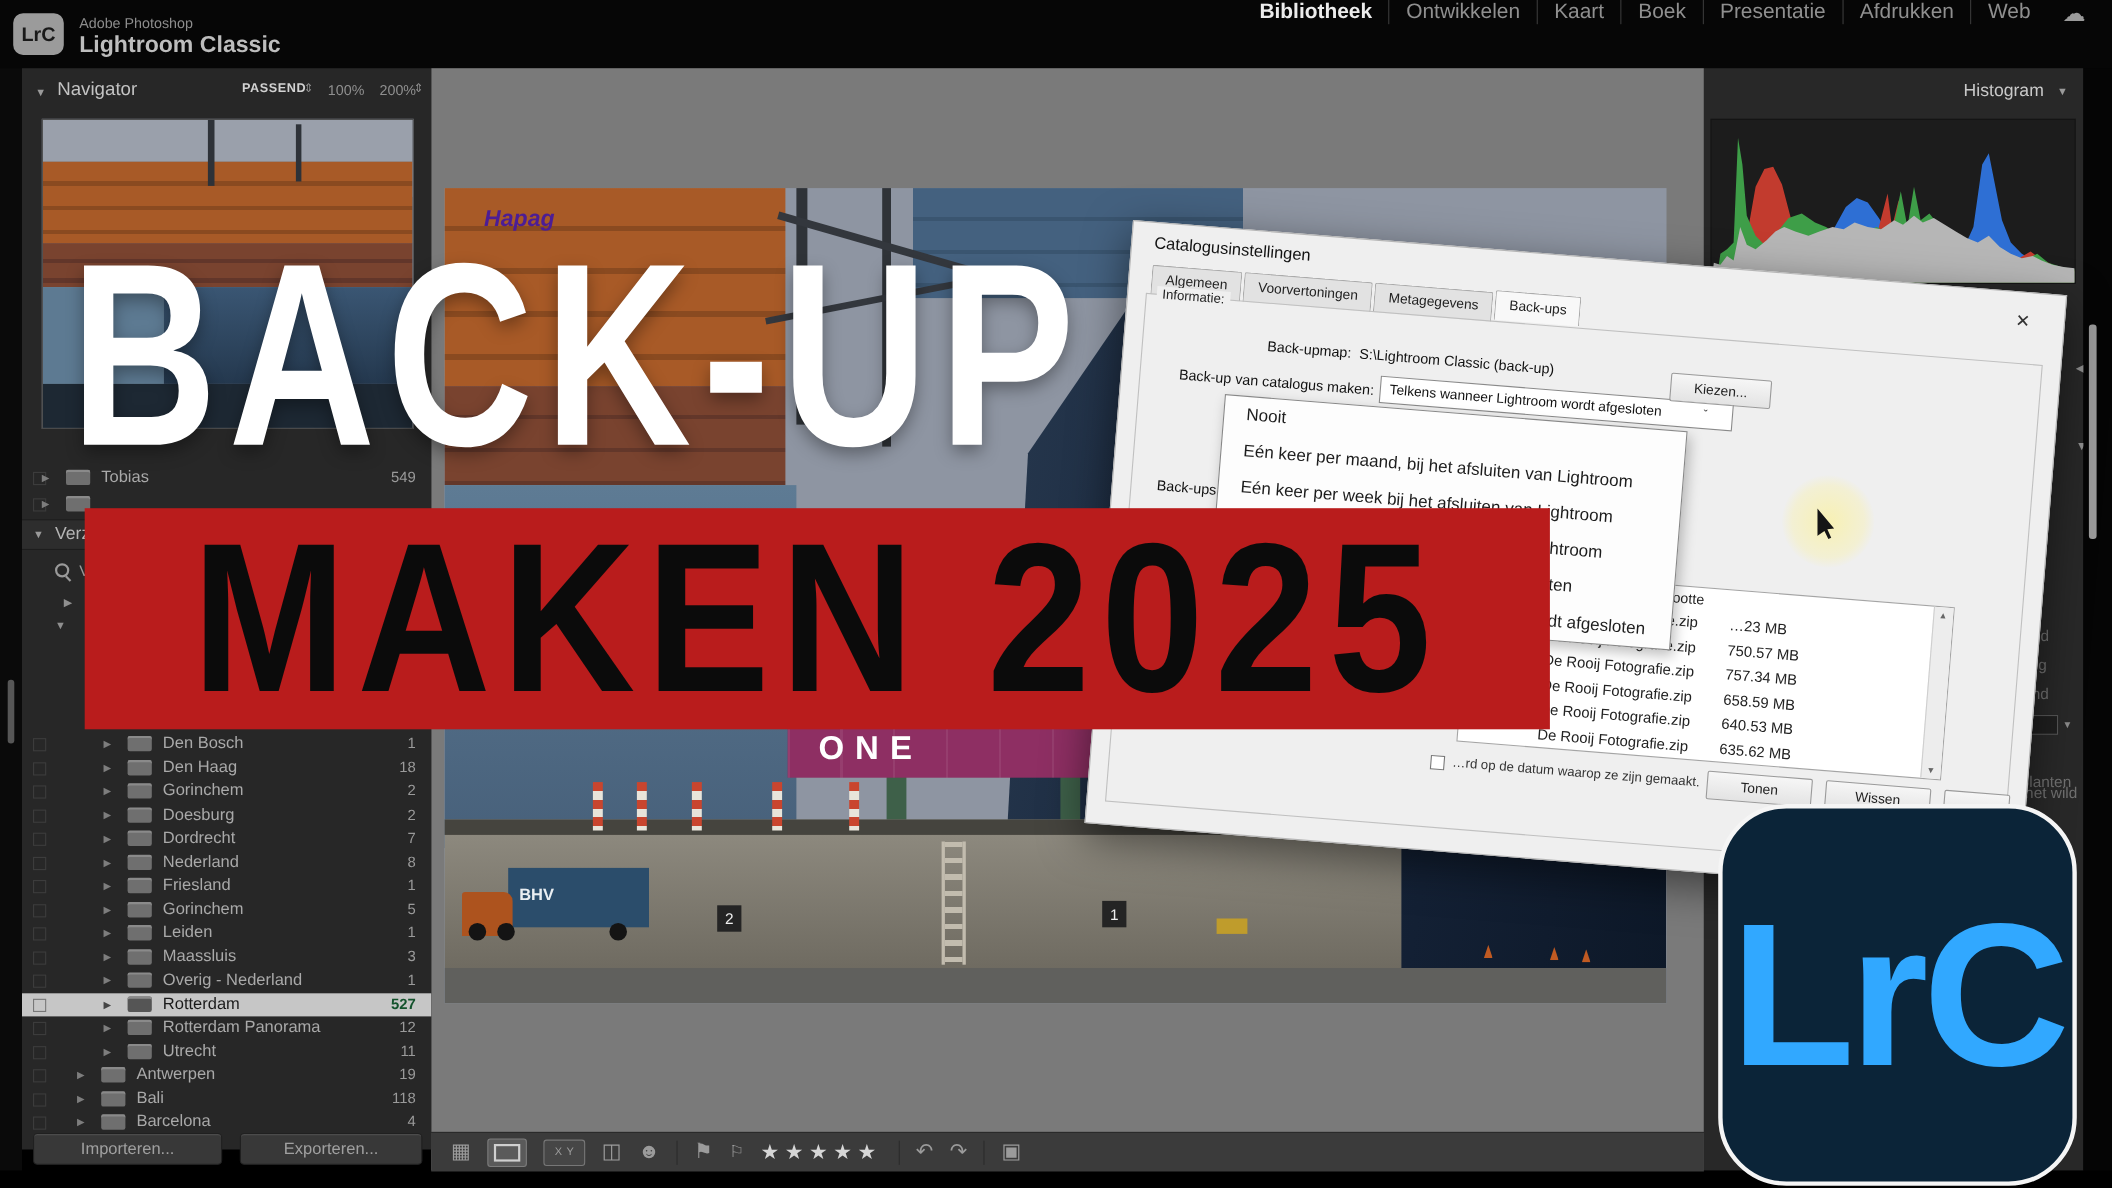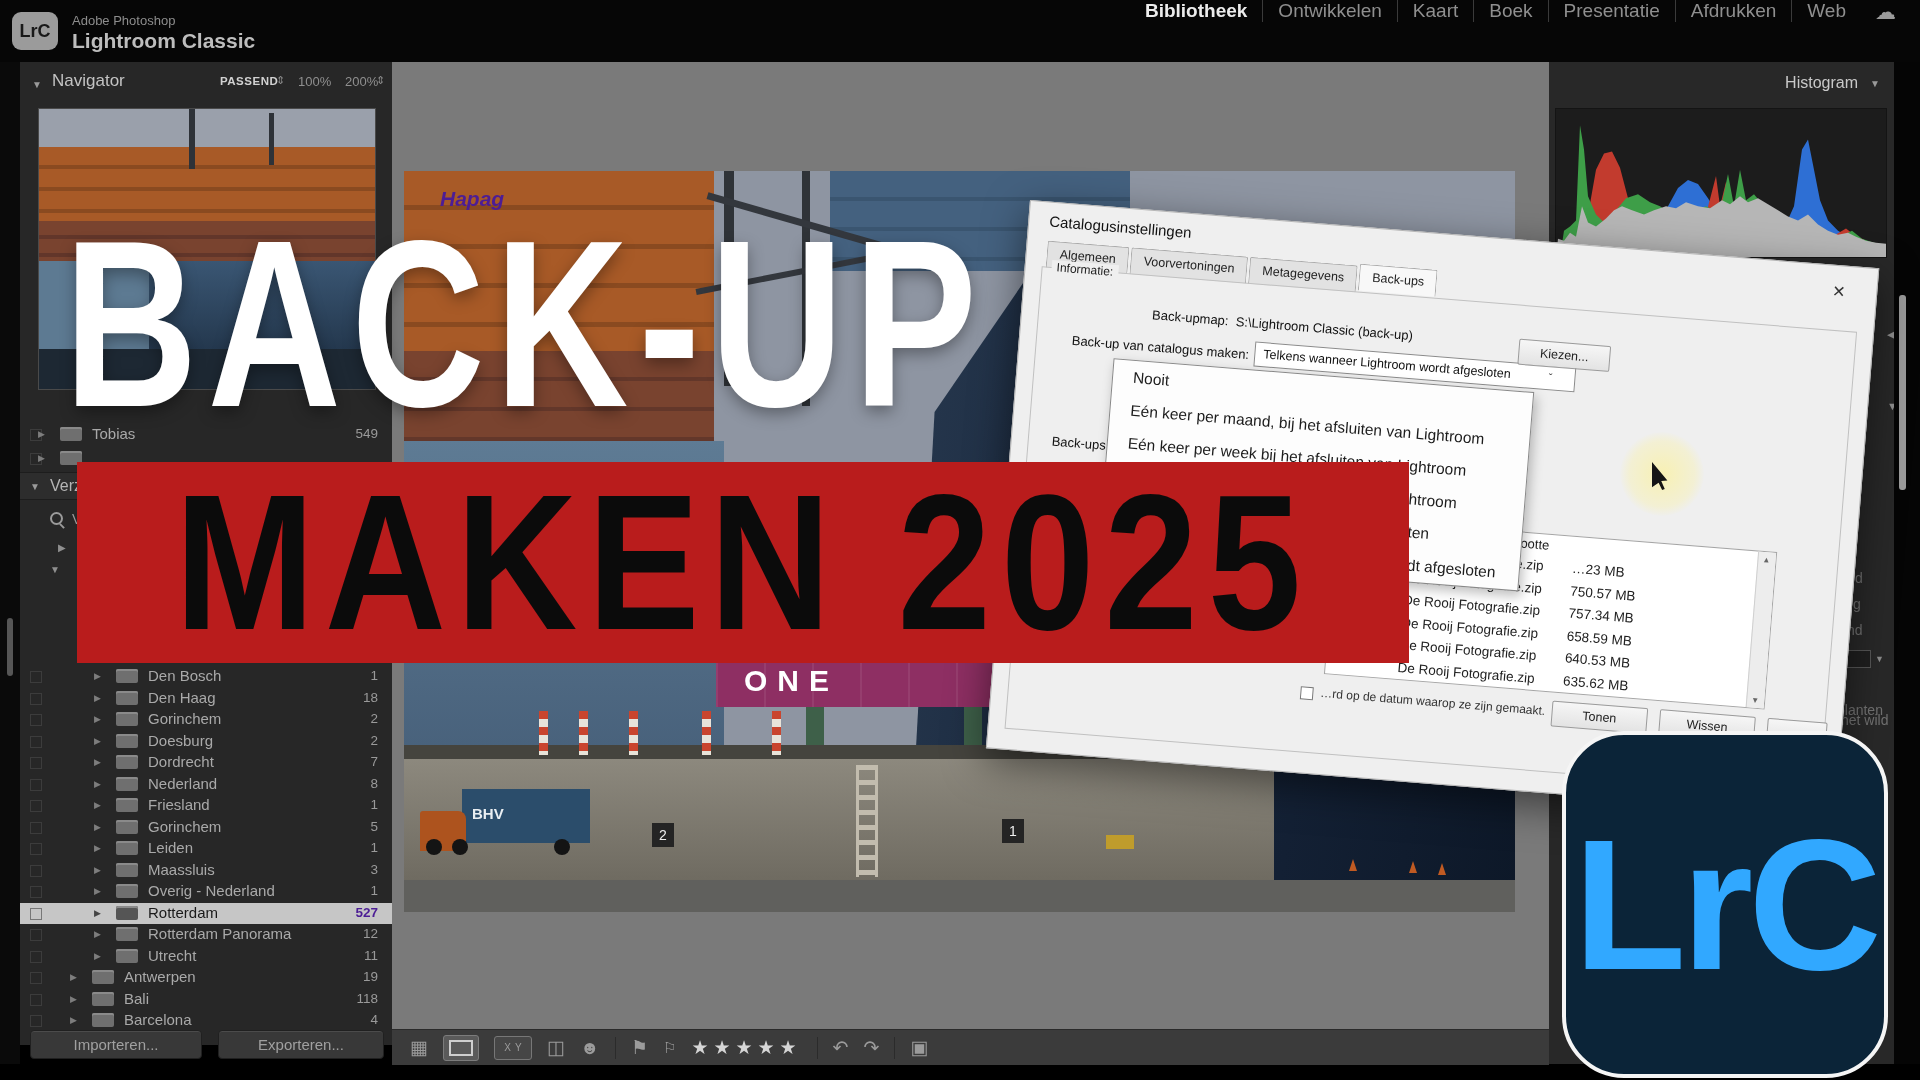--- a/index.html
+++ b/index.html
@@ -46,21 +46,21 @@
   .fr .cb{position:absolute;left:10px;top:5px;width:10px;height:10px;border:1px solid #3c3c3c;}
   .fr .tri{position:absolute;top:5px;font-size:9px;color:#7d7d7d;}
   .fr .fic{position:absolute;top:3px;width:22px;height:14px;background:#6f6f6f;border-radius:2px;
            box-shadow:inset 0 2px 0 #8a8a8a;}
   .fr .flabel{position:absolute;top:1px;white-space:nowrap;}
   .fr .fcount{position:absolute;right:14px;top:2px;font-size:13.5px;color:#9a9a9a;}
   .fr.lvl1 .tri{left:74px;} .fr.lvl1 .fic{left:96px;} .fr.lvl1 .flabel{left:128px;}
   .fr.lvl0 .tri{left:50px;} .fr.lvl0 .fic{left:72px;} .fr.lvl0 .flabel{left:104px;}
   .fr.top0 .tri{left:18px;} .fr.top0 .fic{left:40px;} .fr.top0 .flabel{left:72px;}
   .fr.sel{background:#c6c6c6;}
-  .fr.sel .flabel{color:#1a1a1a;} .fr.sel .fcount{color:#4c1d95;font-weight:bold;padding-left:41px;}
+  .fr.sel .flabel{color:#1a1a1a;} .fr.sel .fcount{color:#14532d;font-weight:bold;padding-left:41px;}
   .fr.sel .cb{border-color:#777;} .fr.sel .tri{color:#444;} .fr.sel .fic{background:#555;}
   #collh{position:absolute;left:0;top:410px;width:372px;height:26px;background:#2d2d2d;
          border-top:1px solid #1d1d1d;border-bottom:1px solid #1d1d1d;}
   #collh .tri{position:absolute;left:10px;top:8px;font-size:10px;color:#9a9a9a;}
   #collh .ct{position:absolute;left:30px;top:4px;font-size:16px;color:#b5b5b5;}
   #searchrow{position:absolute;left:30px;top:448px;width:330px;height:20px;color:#9a9a9a;font-size:14px;}
   .mag{position:absolute;left:0;top:2px;width:9px;height:9px;border:2px solid #9a9a9a;border-radius:50%;}
   .magt{position:absolute;left:11px;top:13px;width:2px;height:6px;background:#9a9a9a;transform:rotate(-45deg);}
   #searchrow .st{position:absolute;left:22px;top:1px;white-space:nowrap;}
   .treetri1{position:absolute;left:38px;top:480px;font-size:10px;color:#8f8f8f;}

